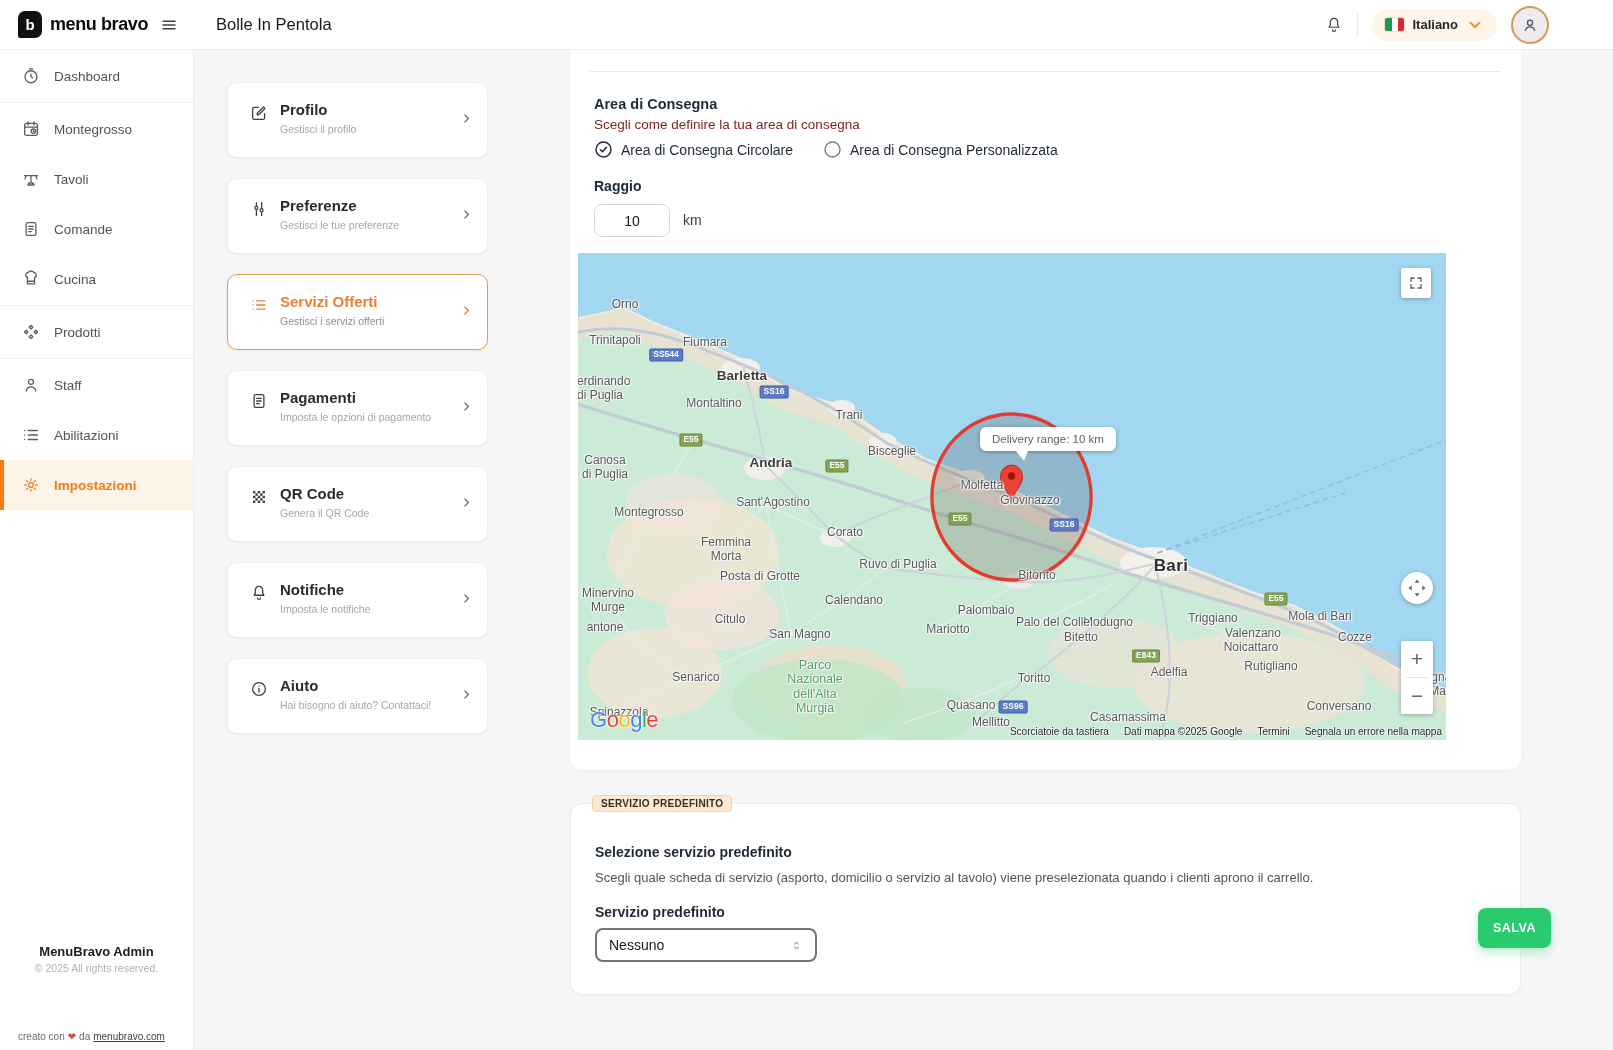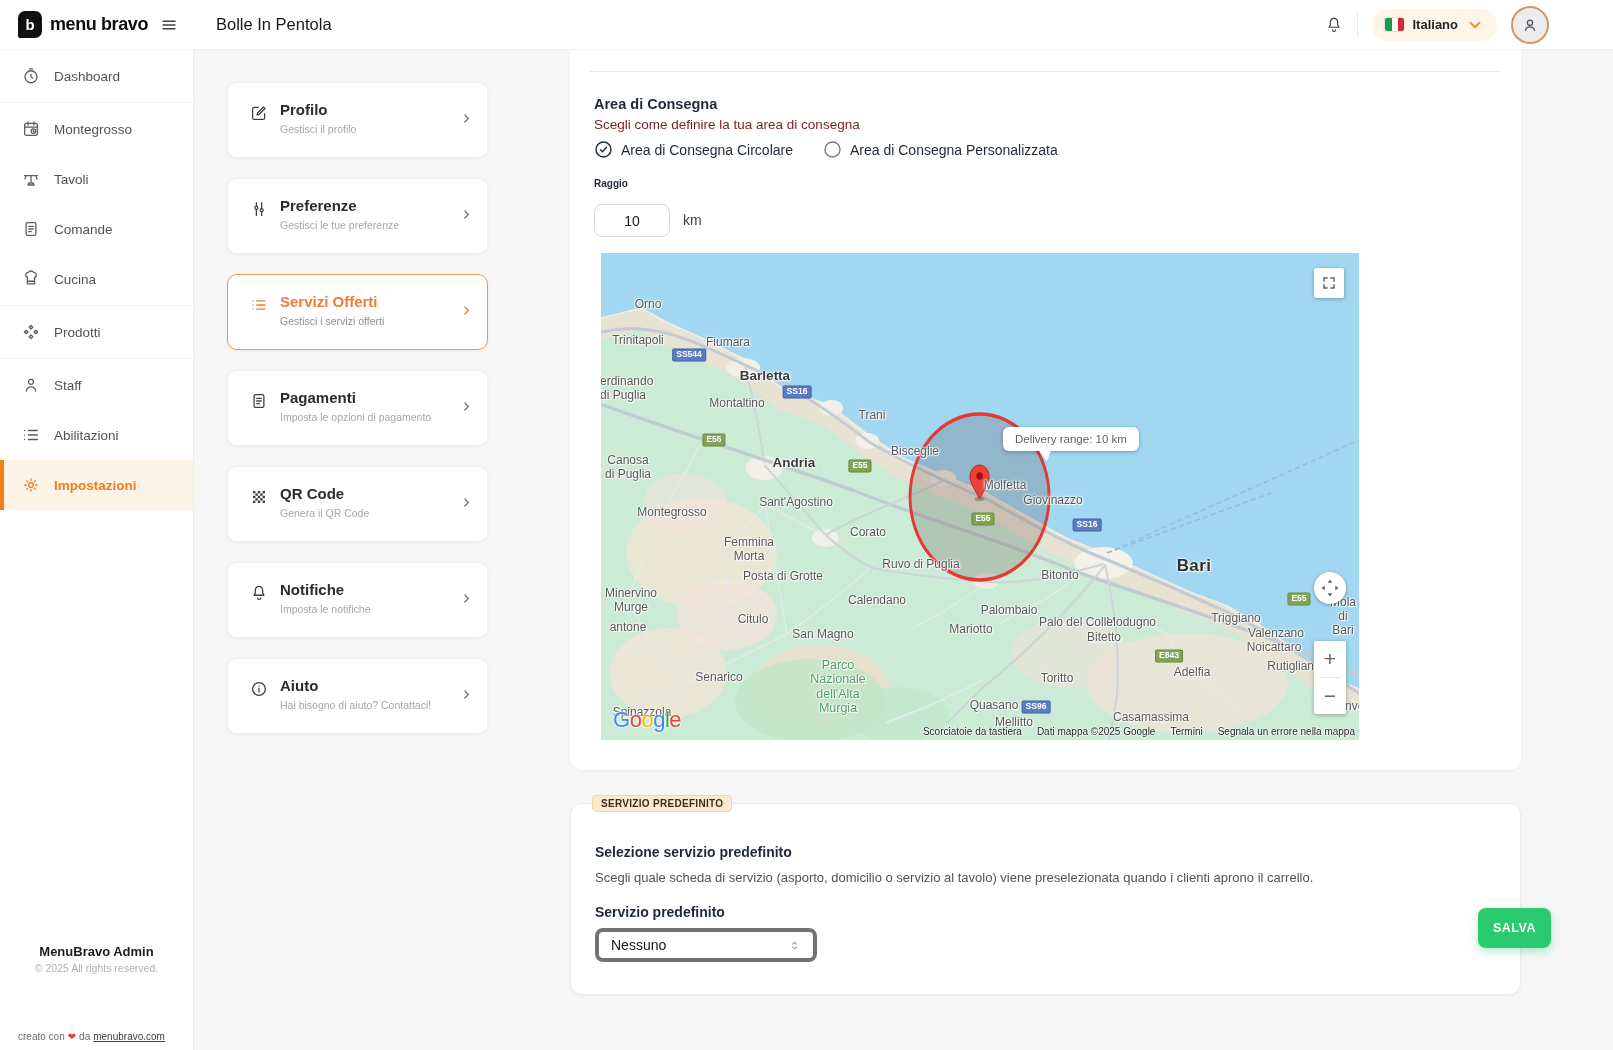--- a/index.html
+++ b/index.html
@@ -66,26 +66,26 @@
 
   
   .panel{position:absolute;left:376px;top:0;width:951px;height:720px;background:#fff;border-radius:0 0 12px 12px;box-shadow:0 1px 3px rgba(0,0,0,.05);}
   .panel-hr{position:absolute;left:20px;right:20px;top:21px;border-top:1px solid #e8e8ea;}
   .sec-title{position:absolute;left:24px;top:46px;font-size:14.5px;font-weight:700;color:#1f2937;}
   .sec-sub{position:absolute;left:24px;top:67px;font-size:13.5px;color:#7f1d1d;}
   .radio-row{position:absolute;left:24px;top:90px;display:flex;gap:30px;align-items:center;}
   .radio-opt{display:flex;align-items:center;gap:8px;cursor:pointer;font-size:14px;font-weight:500;color:#1f2937;}
   .radio-ic{width:19px;height:19px;display:inline-flex;}
   .radio-ic svg{width:19px;height:19px;}
-  .raggio-label{position:absolute;left:24px;top:128px;font-size:10px;font-weight:700;color:#1f2937;}
+  .raggio-label{position:absolute;left:24px;top:128px;font-size:14px;font-weight:700;color:#1f2937;}
   .radius-input{position:absolute;left:24px;top:154px;width:76px;height:33px;border:1px solid #d8d8dc;border-radius:8px;text-align:center;font-size:14px;color:#18181b;font-family:inherit;background:#fff;}
   .km-label{position:absolute;left:113px;top:162px;font-size:14px;color:#3f3f46;}
 
   
-  .map{position:absolute;left:31px;top:203px;width:758px;height:487px;background:#a2d7f2;overflow:hidden;}
+  .map{position:absolute;left:8px;top:203px;width:868px;height:487px;background:#a2d7f2;overflow:hidden;}
   .map svg.geo{position:absolute;inset:0;width:100%;height:100%;}
   .map-label{position:absolute;transform:translate(-50%,-50%);font-size:12px;color:#575757;text-shadow:0 0 2px #fff,0 0 2px #fff,0 0 3px #fff,1px 1px 1px #fff;white-space:pre-line;text-align:center;line-height:1.15;pointer-events:none;}
   .map-label.city{font-size:13.5px;font-weight:700;color:#3c3c3c;}
   .map-label.citylg{font-size:17px;font-weight:700;color:#2f2f2f;letter-spacing:.4px;}
   .map-label.park{color:#4f9d68;font-size:12.5px;}
   .badge{position:absolute;transform:translate(-50%,-50%);font-size:8.5px;font-weight:700;color:#fff;padding:1px 4px;border-radius:2px;line-height:1.3;pointer-events:none;}
   .badge.blue{background:#5b7cc2;box-shadow:inset 0 0 0 1px #48639f;}
   .badge.green{background:#83a356;box-shadow:inset 0 0 0 1px #6e8b45;}
   .map-tooltip{position:absolute;left:402px;top:174px;background:#fff;border-radius:6px;box-shadow:0 1px 4px rgba(0,0,0,.3);padding:6px 12px;font-size:11.5px;color:#5f6368;white-space:nowrap;}
   .map-tooltip::after{content:"";position:absolute;left:36px;top:100%;border:8px solid transparent;border-top:10px solid #fff;border-right-width:4px;}
@@ -100,21 +100,21 @@
   .google-logo{position:absolute;left:12px;bottom:7px;font-size:22px;font-weight:400;letter-spacing:-.5px;text-shadow:0 0 2px #fff,0 0 3px #fff;cursor:pointer;}
   .map-attr{position:absolute;right:4px;bottom:3px;display:flex;gap:15px;font-size:10px;color:#1f2124;text-shadow:0 0 2px #fff,0 0 2px #fff,0 0 3px #fff;}
   .map-attr span{cursor:pointer;white-space:nowrap;}
 
   
   .panel2{position:absolute;left:376px;top:753px;width:951px;height:192px;background:#fff;border:1px solid #ebebed;border-radius:12px;box-shadow:0 1px 2px rgba(0,0,0,.04);}
   .chip{position:absolute;top:-9px;left:21px;background:#fbe9d2;border:1px solid #f3d6ac;border-radius:4px;padding:2px 8px;font-size:10px;font-weight:700;letter-spacing:.3px;color:#3b2d1c;}
   .p2-title{position:absolute;left:24px;top:40px;font-size:14px;font-weight:700;color:#1f2937;}
   .p2-desc{position:absolute;left:24px;top:66px;font-size:13px;color:#52525b;}
   .p2-label{position:absolute;left:24px;top:100px;font-size:14px;font-weight:600;color:#1f2937;}
-  .select{position:absolute;left:24px;top:124px;width:222px;height:34px;border:4px solid #737373;border-radius:8px;background:#fff;display:flex;align-items:center;padding:0 12px;font-size:14px;color:#18181b;cursor:pointer;justify-content:space-between;}
+  .select{position:absolute;left:24px;top:124px;width:222px;height:34px;border:2px solid #737373;border-radius:8px;background:#fff;display:flex;align-items:center;padding:0 12px;font-size:14px;color:#18181b;cursor:pointer;justify-content:space-between;}
   .select svg{margin-left:auto;width:13px;height:13px;color:#9ca3af;}
 
   .save-btn{position:absolute;left:1478px;top:908px;width:73px;height:40px;background:#2aca6e;border:none;border-radius:8px;color:#fff;font-size:12.5px;font-weight:700;letter-spacing:.5px;box-shadow:0 4px 10px rgba(42,202,110,.35);cursor:pointer;font-family:inherit;z-index:40;}
 </style>
 </head>
 <body>
 
 <div class="app">
 
   <div class="topbar">

